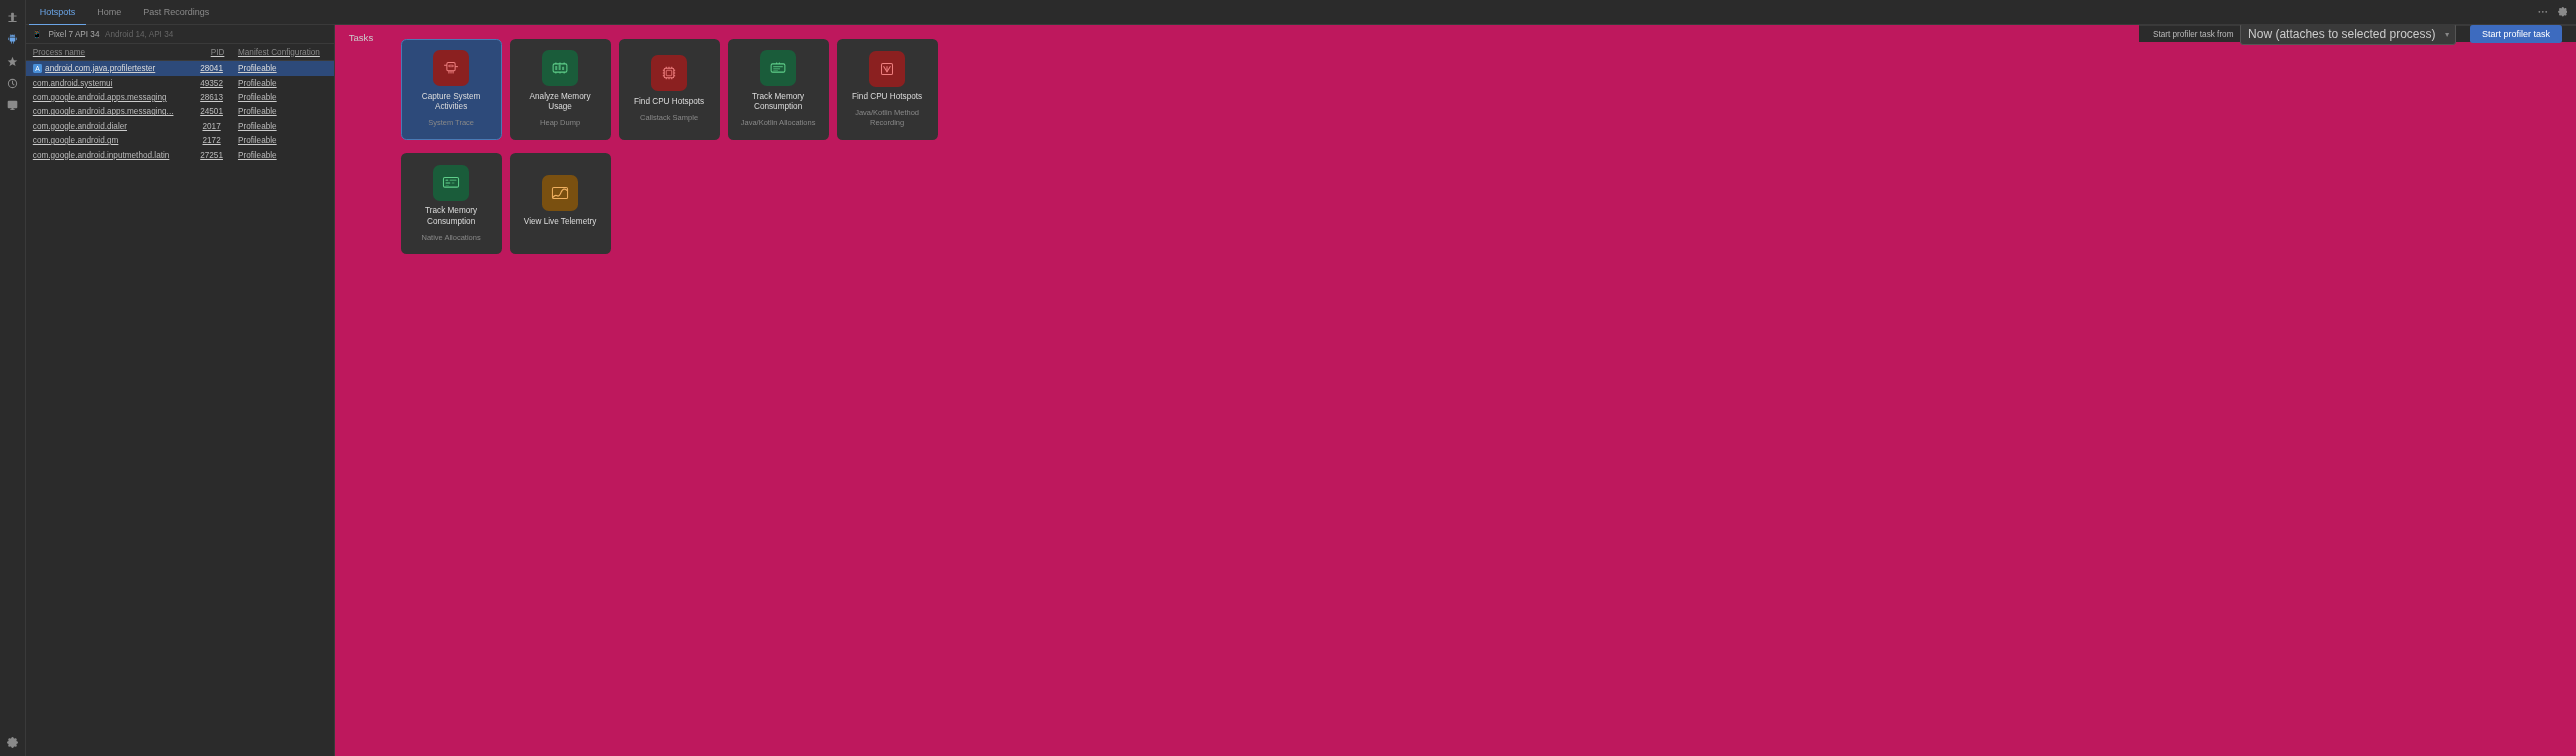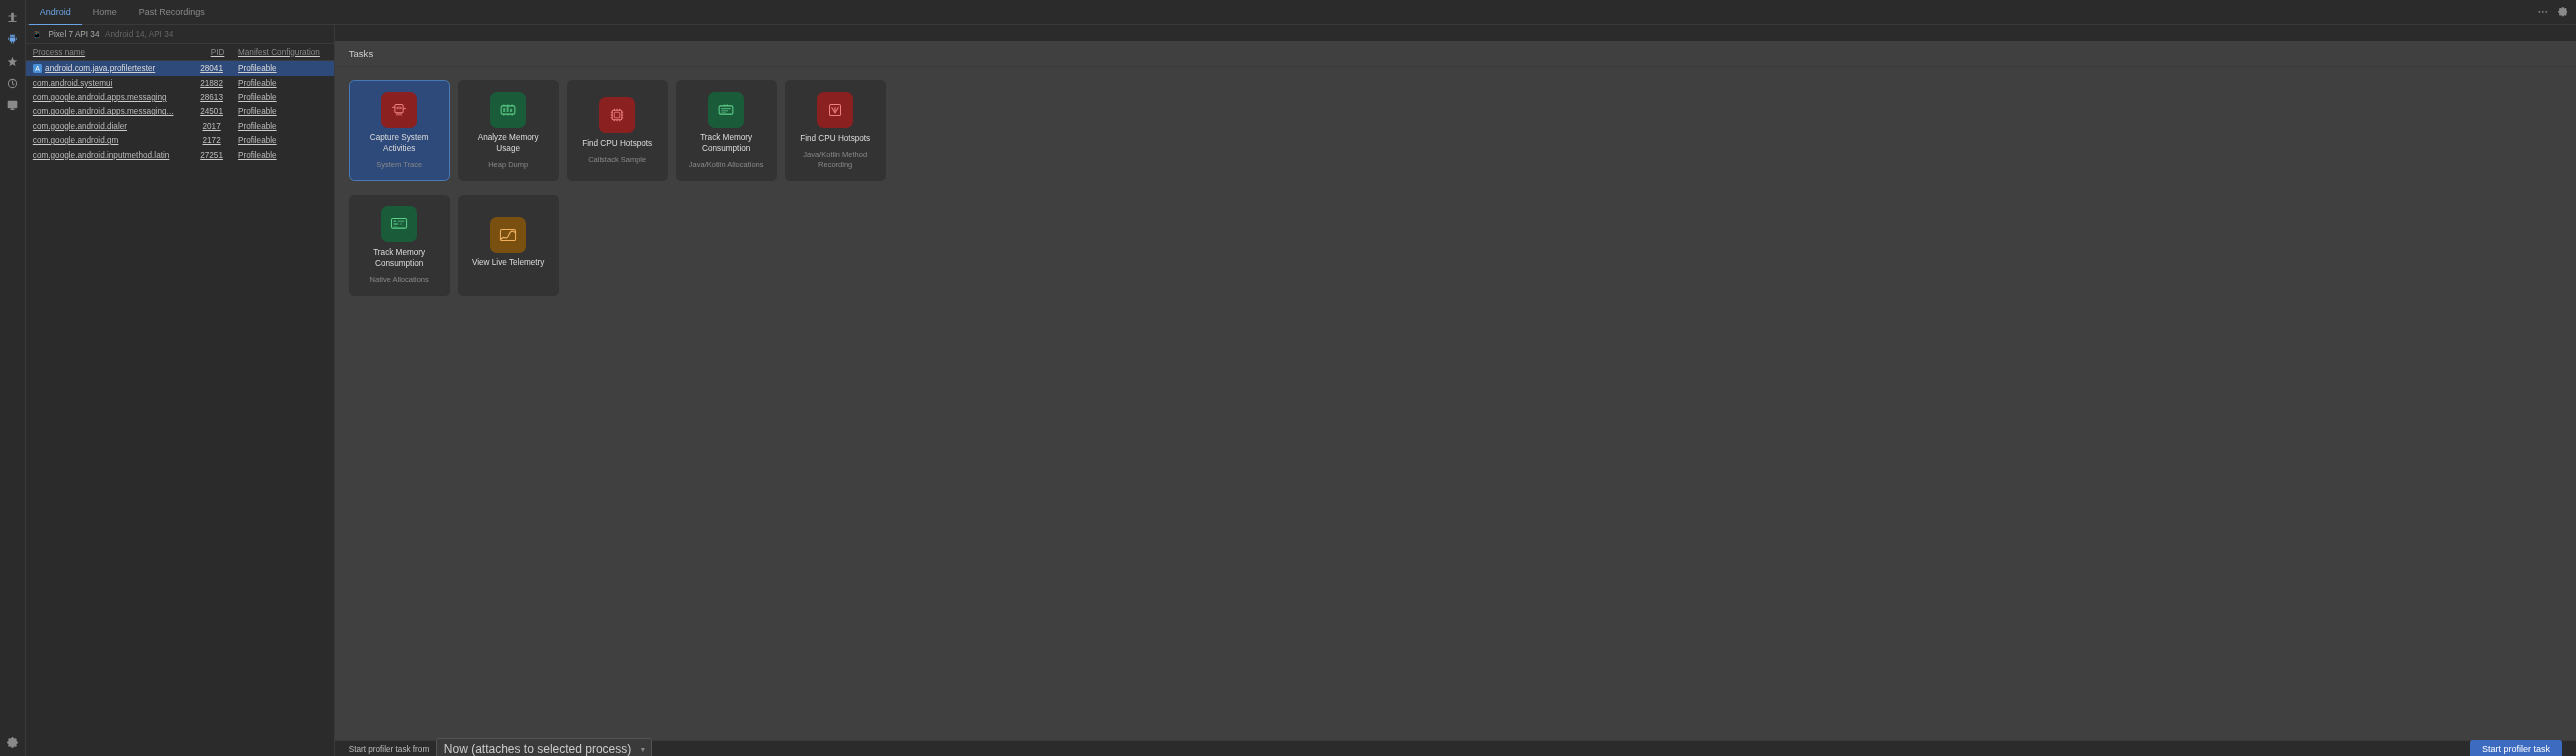--- a/index.html
+++ b/index.html
@@ -164,25 +164,24 @@
       text-align: center;
       line-height: 9.6px;
       color: white;
     }
     .pid-col { color: #888; text-align: center; }
     .manifest-col { color: #888; }
 
     
     .tasks-panel {
       flex: 1;
-      background: #404040;
-      display: flex;
-      flex-direction: column;
+      background: #be185d;
+      display: flex;
+      flex-direction: row;
       overflow: hidden;
-      margin-top: 16px;
     }
     .tasks-header {
       padding: 6.8px 13.7px;
       font-size: 9.6px;
       color: #ccc;
       border-bottom: 0.7px solid #3a3a3a;
       flex-shrink: 0;
     }
     .tasks-grid-container {
       flex: 1;
@@ -337,21 +336,21 @@
         <path d="M8 4.754a3.246 3.246 0 1 0 0 6.492 3.246 3.246 0 0 0 0-6.492zM5.754 8a2.246 2.246 0 1 1 4.492 0 2.246 2.246 0 0 1-4.492 0z"></path>
         <path d="M9.796 1.343c-.527-1.79-3.065-1.79-3.592 0l-.094.319a.873.873 0 0 1-1.255.52l-.292-.16c-1.64-.892-3.433.902-2.54 2.541l.159.292a.873.873 0 0 1-.52 1.255l-.319.094c-1.79.527-1.79 3.065 0 3.592l.319.094a.873.873 0 0 1 .52 1.255l-.16.292c-.892 1.64.901 3.434 2.541 2.54l.292-.159a.873.873 0 0 1 1.255.52l.094.319c.527 1.79 3.065 1.79 3.592 0l.094-.319a.873.873 0 0 1 1.255-.52l.292.16c1.64.893 3.434-.902 2.54-2.541l-.159-.292a.873.873 0 0 1 .52-1.255l.319-.094c1.79-.527 1.79-3.065 0-3.592l-.319-.094a.873.873 0 0 1-.52-1.255l.16-.292c.893-1.64-.902-3.433-2.541-2.54l-.292.159a.873.873 0 0 1-1.255-.52l-.094-.319z"></path>
       </svg>
   </div>
 </div>
 
 <div class="main">
 
   <div class="tab-bar">
     <div class="tab active">
-      <span>Android</span>
+      <span>Hotspots</span>
     </div>
     <div class="tab">
       <span>Home</span>
     </div>
     <div class="tab">
       <span>Past Recordings</span>
     </div>
     <div class="tab-bar-spacer"></div>
     <div class="tab-bar-actions">
       <div class="icon-btn">
@@ -388,21 +387,21 @@
             </tr>
           </thead>
           <tbody id="process-tbody">
           <tr class="selected">
                 <td><span class="process-icon">A</span>android.com.java.profilertester</td>
                 <td class="pid-col">28041</td>
                 <td class="manifest-col">Profileable</td>
               </tr>
               <tr>
                 <td>com.android.systemui</td>
-                <td class="pid-col">21882</td>
+                <td class="pid-col">49352</td>
                 <td class="manifest-col">Profileable</td>
               </tr>
               <tr>
                 <td>com.google.android.apps.messaging</td>
                 <td class="pid-col">28613</td>
                 <td class="manifest-col">Profileable</td>
               </tr>
               <tr>
                 <td>com.google.android.apps.messaging...</td>
                 <td class="pid-col">24501</td>

